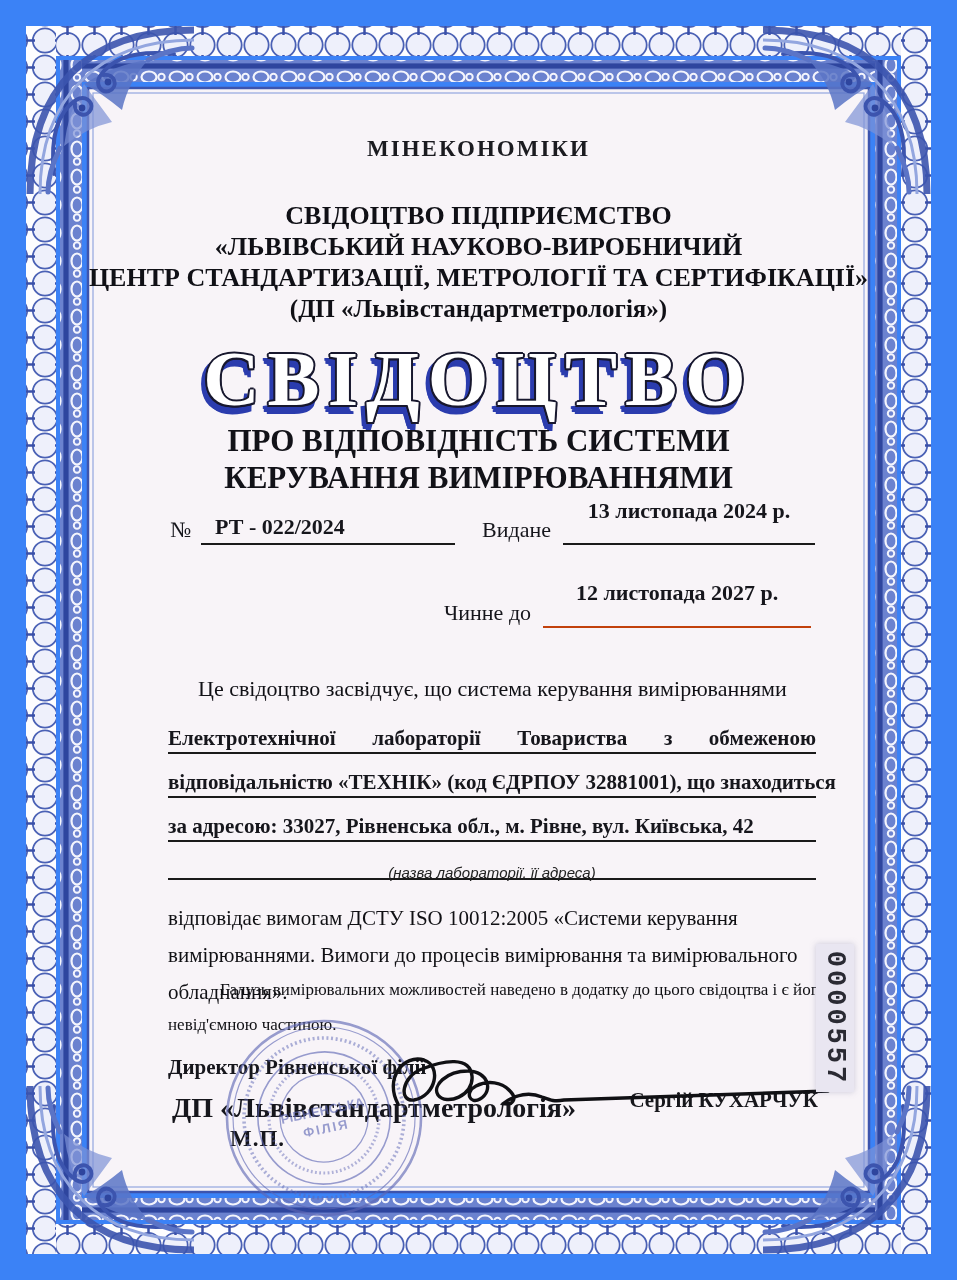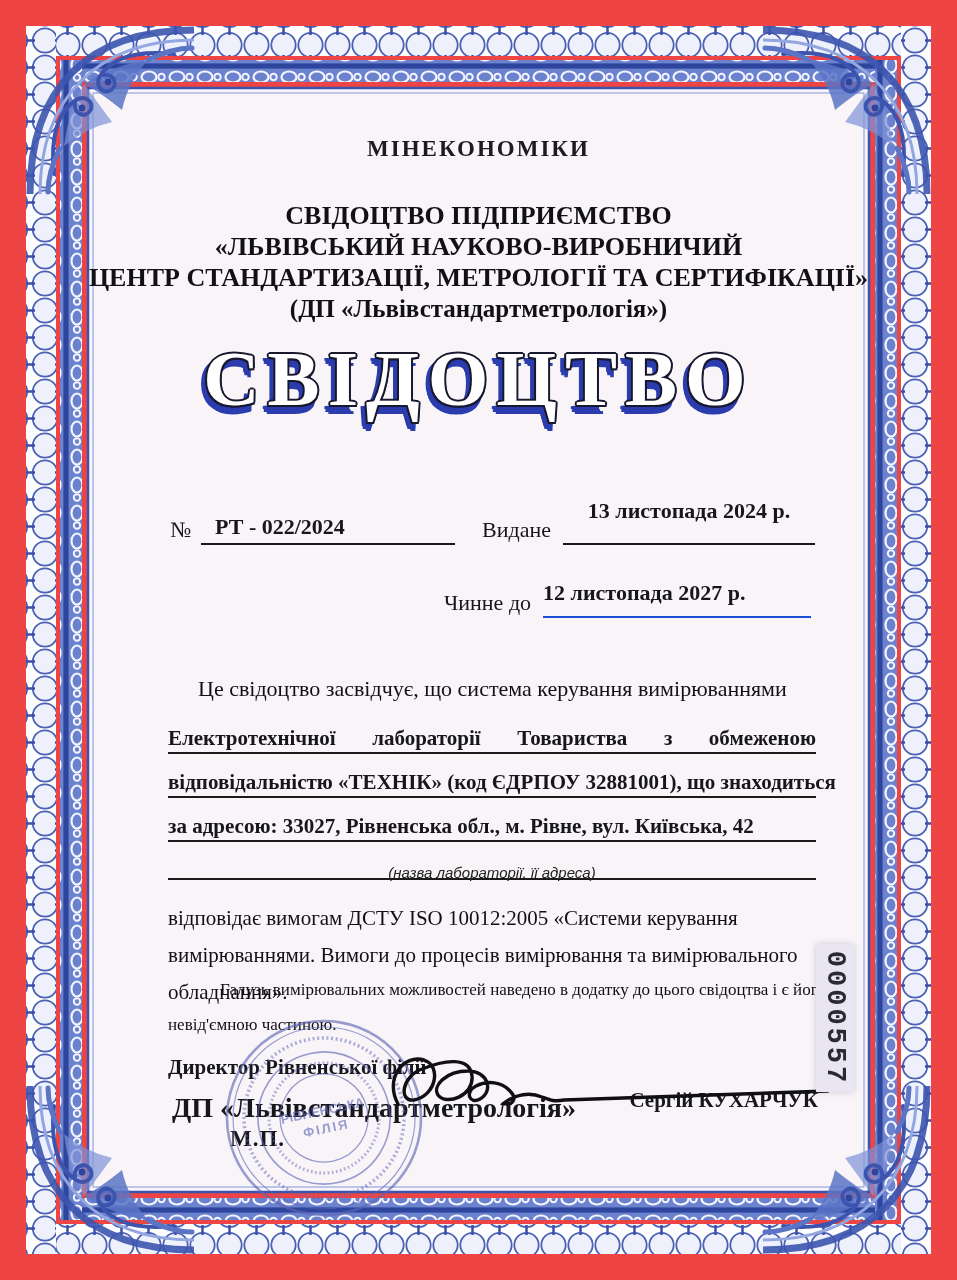--- a/index.html
+++ b/index.html
@@ -1,18 +1,18 @@
 <!DOCTYPE html>
 <html><head>
 <meta charset="utf-8">
 <style>
   html,body{margin:0;padding:0;background:#ffffff;}
   .page{
     position:relative;width:957px;height:1280px;overflow:hidden;
-    background:#ef4444;
+    background:#3b82f6;
     font-family:"Liberation Serif", serif;
     color:#16161c;
   }
   .paper{
     position:absolute;left:88px;top:88px;right:88px;bottom:88px;
     background:#f8f4f8;
   }
   .border-svg{position:absolute;left:0;top:0;width:957px;height:1280px;}
   .abs{position:absolute;}
 
@@ -54,22 +54,22 @@
   .issued-label{margin-right:12px;padding-bottom:2px;}
   .issued-value{
     width:252px;border-bottom:2px solid #1a1a1a;font-weight:bold;
     text-align:center;padding-bottom:19px;
   }
   .valid-row{
     top:580px;left:444px;display:flex;align-items:flex-end;font-size:22px;
   }
   .valid-label{margin-right:12px;padding-bottom:2px;}
   .valid-value{
-    width:268px;border-bottom:2px solid #1d4ed8;font-weight:bold;
-    text-align:left;padding-bottom:10px;
+    width:268px;border-bottom:2px solid #c2410c;font-weight:bold;
+    text-align:center;padding-bottom:20px;
   }
 
   .intro{top:676px;left:170px;width:660px;font-size:22px;color:#111116;margin-left:28px;}
 
   .subject{top:710px;left:168px;width:648px;font-size:21px;font-weight:bold;}
   .subject-line{
     height:42px;display:block;border-bottom:2px solid #1a1a1a;
     line-height:56px;white-space:nowrap;overflow:visible;
   }
   .subject-line.justify{text-align:justify;text-align-last:justify;}
@@ -190,20 +190,24 @@
   <div class="abs ministry">МІНЕКОНОМІКИ</div>
 
   <div class="abs org">
     <div>СВІДОЦТВО ПІДПРИЄМСТВО</div>
     <div>«ЛЬВІВСЬКИЙ НАУКОВО-ВИРОБНИЧИЙ</div>
     <div>ЦЕНТР СТАНДАРТИЗАЦІЇ, МЕТРОЛОГІЇ ТА СЕРТИФІКАЦІЇ»</div>
     <div class="org-line-sub">(ДП «Львівстандартметрологія»)</div>
   </div>
 
   <div class="abs main-title">СВІДОЦТВО</div>
+  <div class="abs subtitle">
+    <div>ПРО ВІДПОВІДНІСТЬ СИСТЕМИ</div>
+    <div>КЕРУВАННЯ ВИМІРЮВАННЯМИ</div>
+  </div>
 
   <div class="abs num-row">
     <span class="num-label">№</span>
     <span class="num-value">РТ - 022/2024</span>
     <span class="num-spacer"></span>
     <span class="issued-label">Видане</span>
     <span class="issued-value">13 листопада 2024 р.</span>
   </div>
 
   <div class="abs valid-row">

